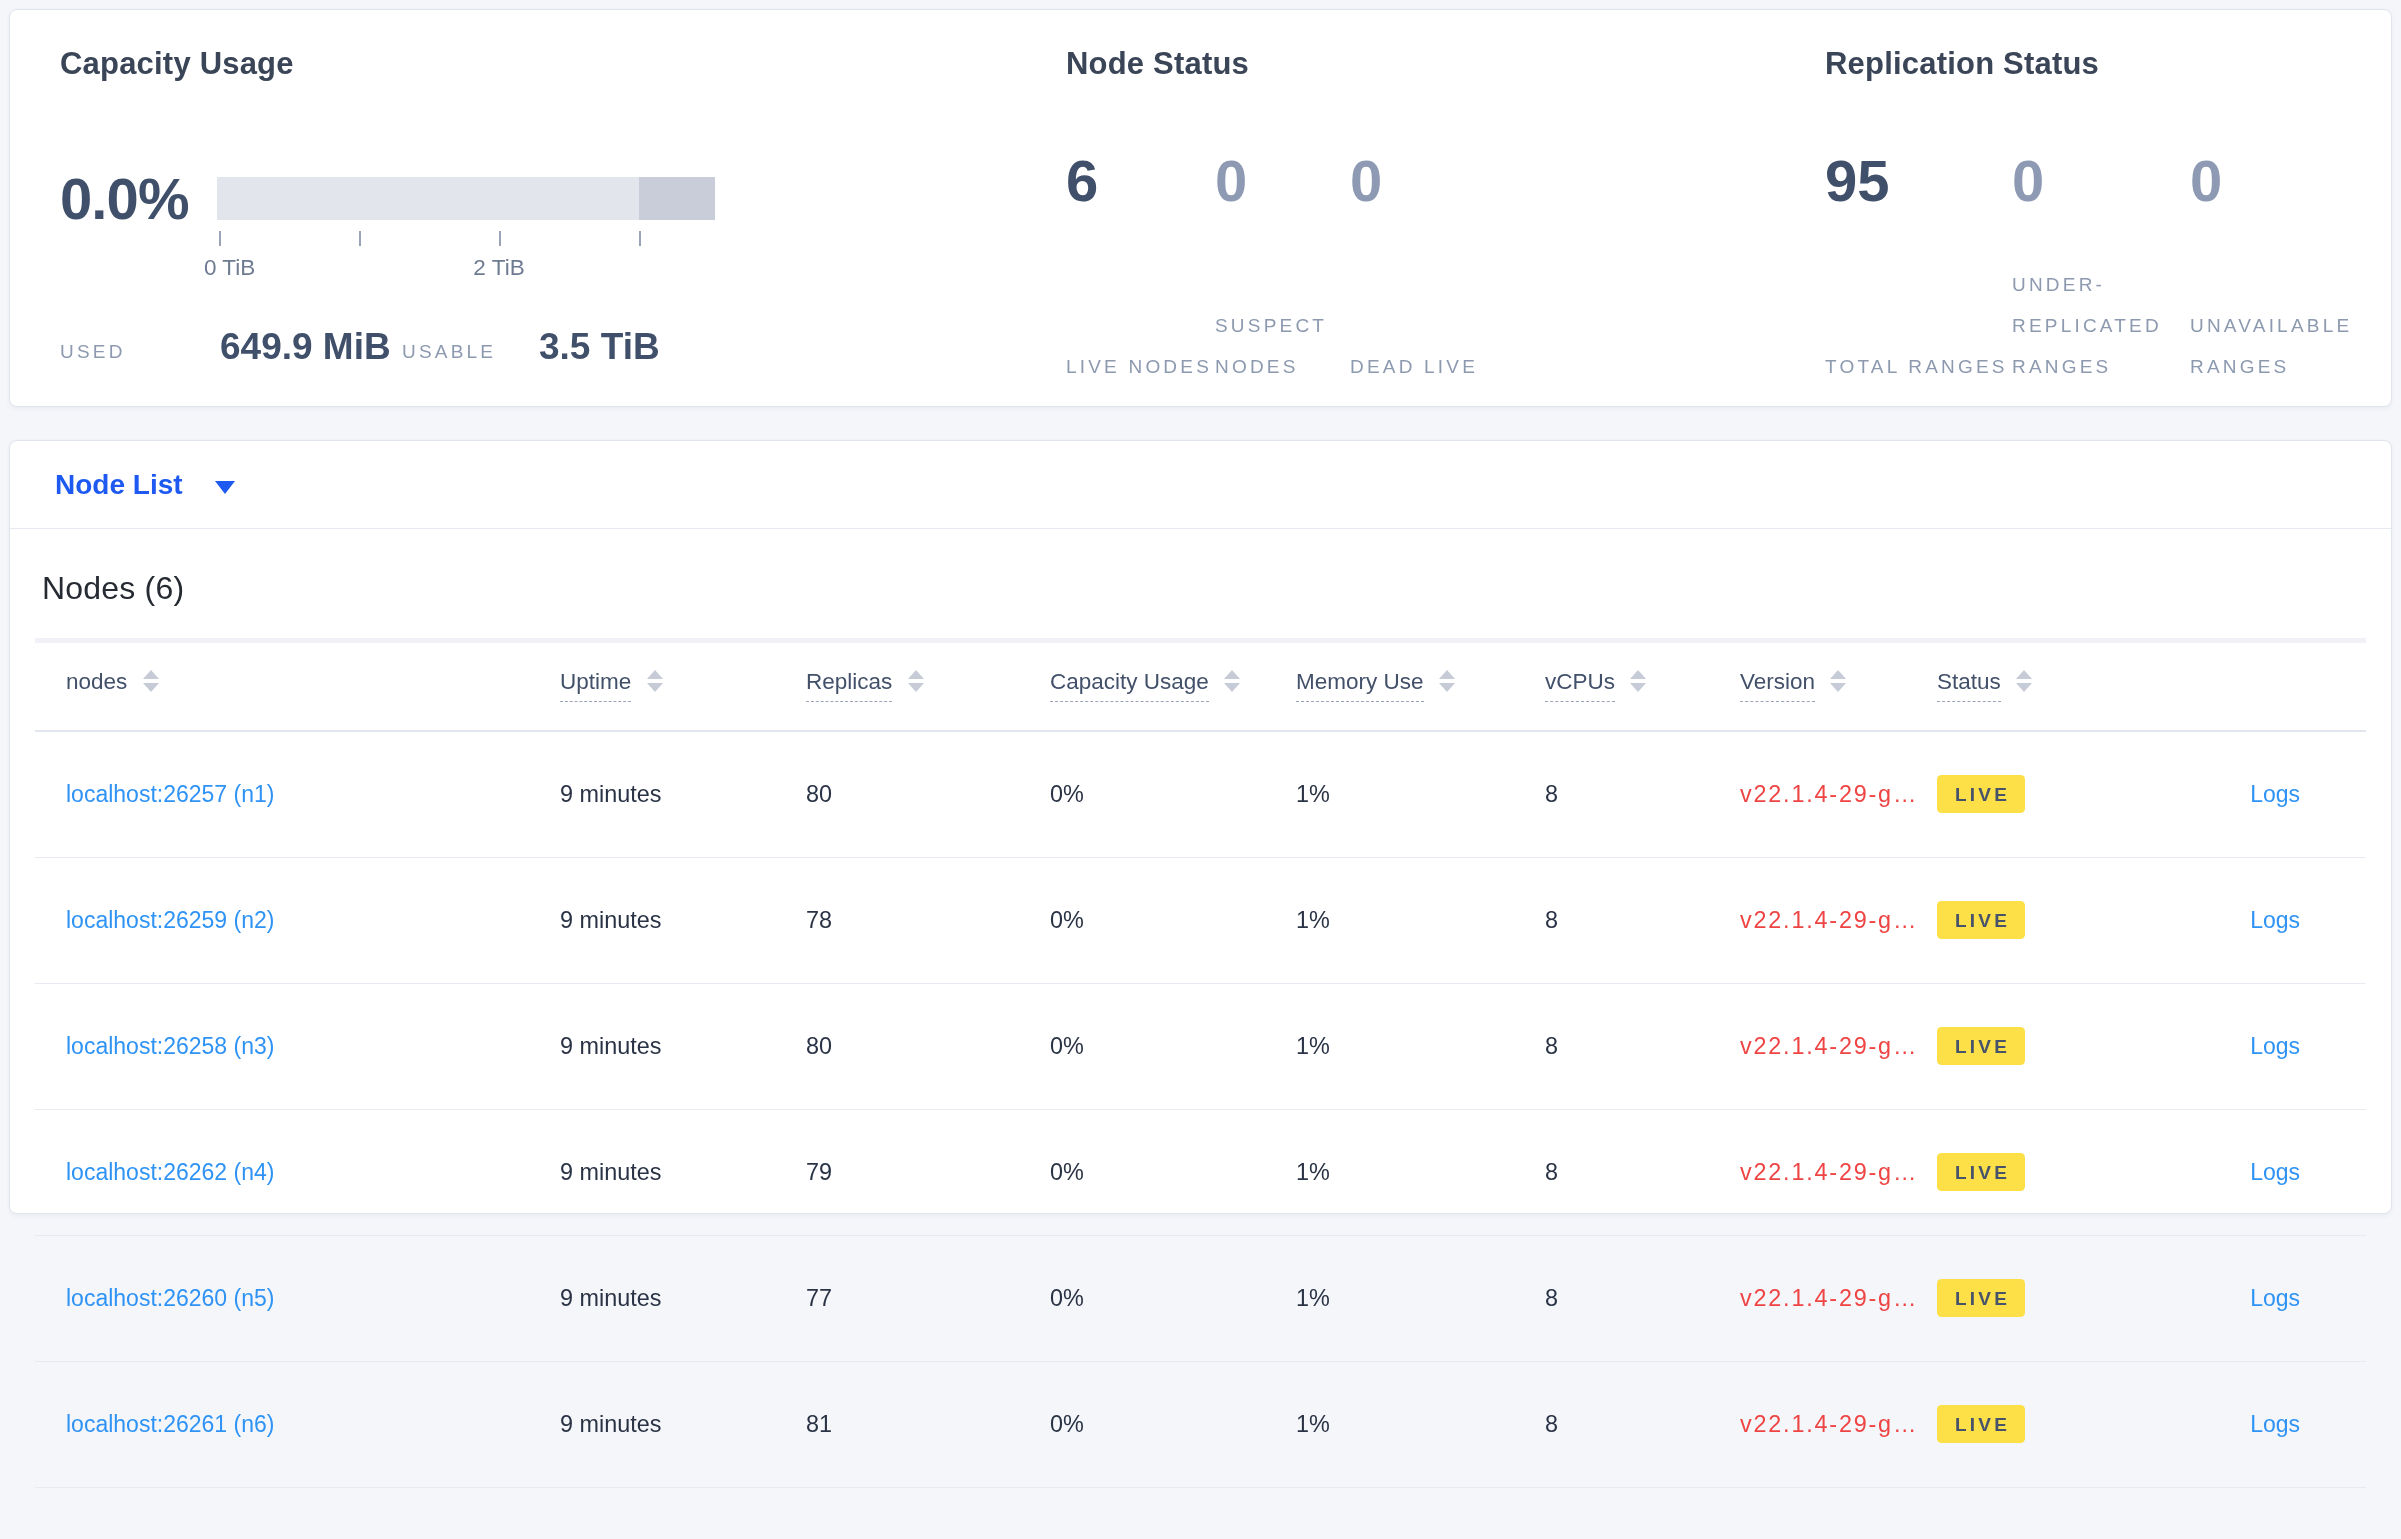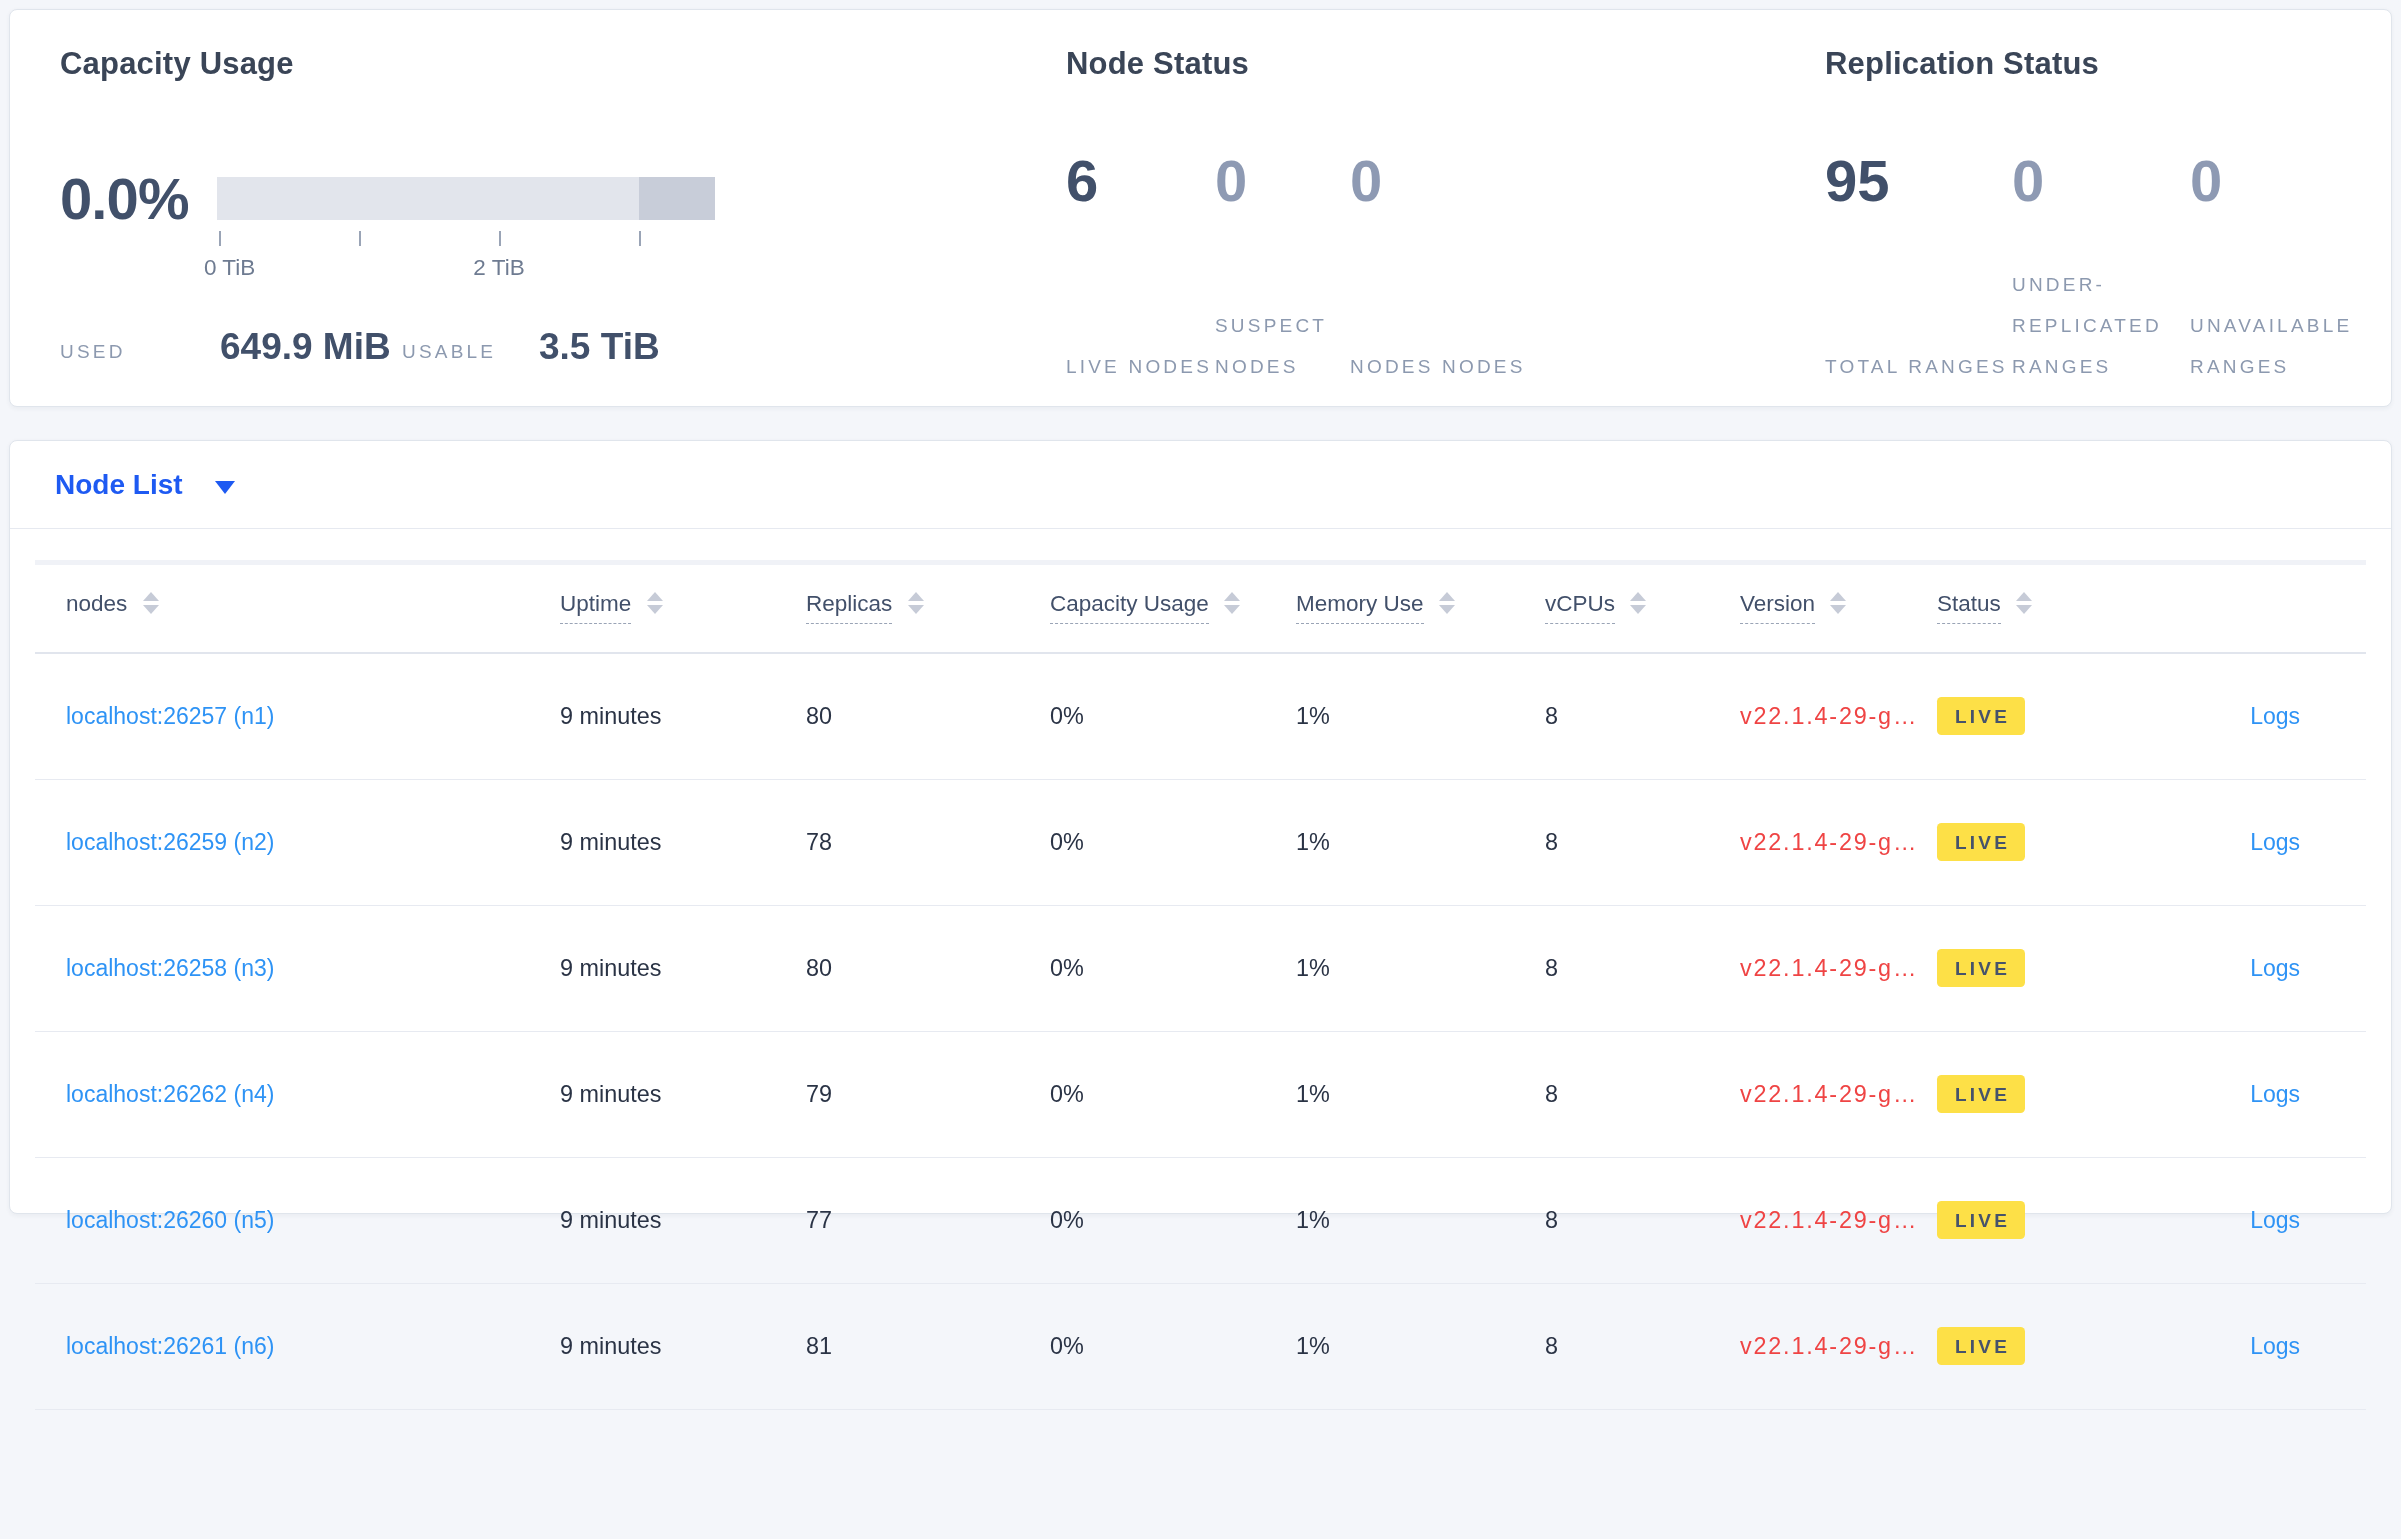--- a/index.html
+++ b/index.html
@@ -153,21 +153,21 @@
       <div class="stat emph">
         <div class="stat-num">6</div>
         <div class="stat-label">LIVE NODES</div>
       </div>
       <div class="stat">
         <div class="stat-num">0</div>
         <div class="stat-label">SUSPECT NODES</div>
       </div>
       <div class="stat">
         <div class="stat-num">0</div>
-        <div class="stat-label">NODES NODES</div>
+        <div class="stat-label">DEAD LIVE</div>
       </div>
     </div>
   </div>
 
   <div class="sec sec-repl">
     <div class="sec-title">Replication Status</div>
     <div class="stat-row">
       <div class="stat emph">
         <div class="stat-num">95</div>
         <div class="stat-label">TOTAL RANGES</div>
@@ -185,20 +185,21 @@
 
 </section>
 
 <section class="card list-card">
 
   <div class="selector-bar">
     <span class="selector-label">Node List</span>
     <span class="caret"></span>
   </div>
 
+  <h3 class="table-title">Nodes (6)</h3>
 
   <div class="tbl">
     <div class="thead-strip"></div>
 
     <div class="trow header">
       <div class="hcell">
         <span class="h-label">nodes</span>
         <span class="sort">
             <i class="up"></i>
             <i class="dn"></i>

